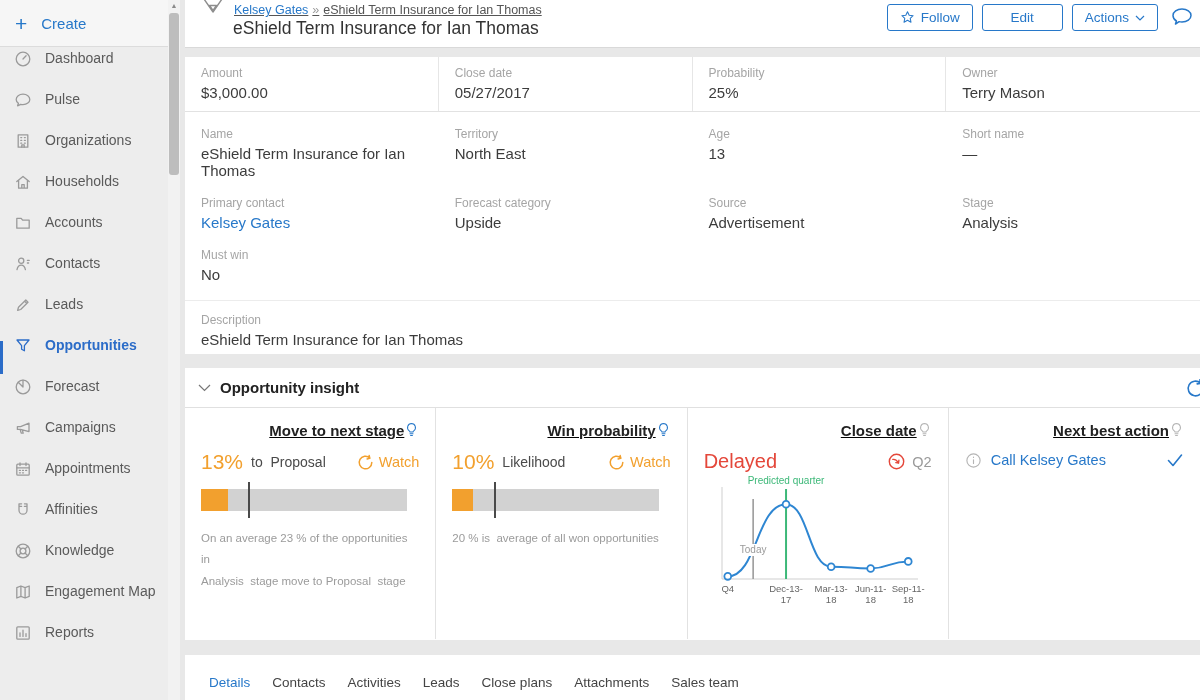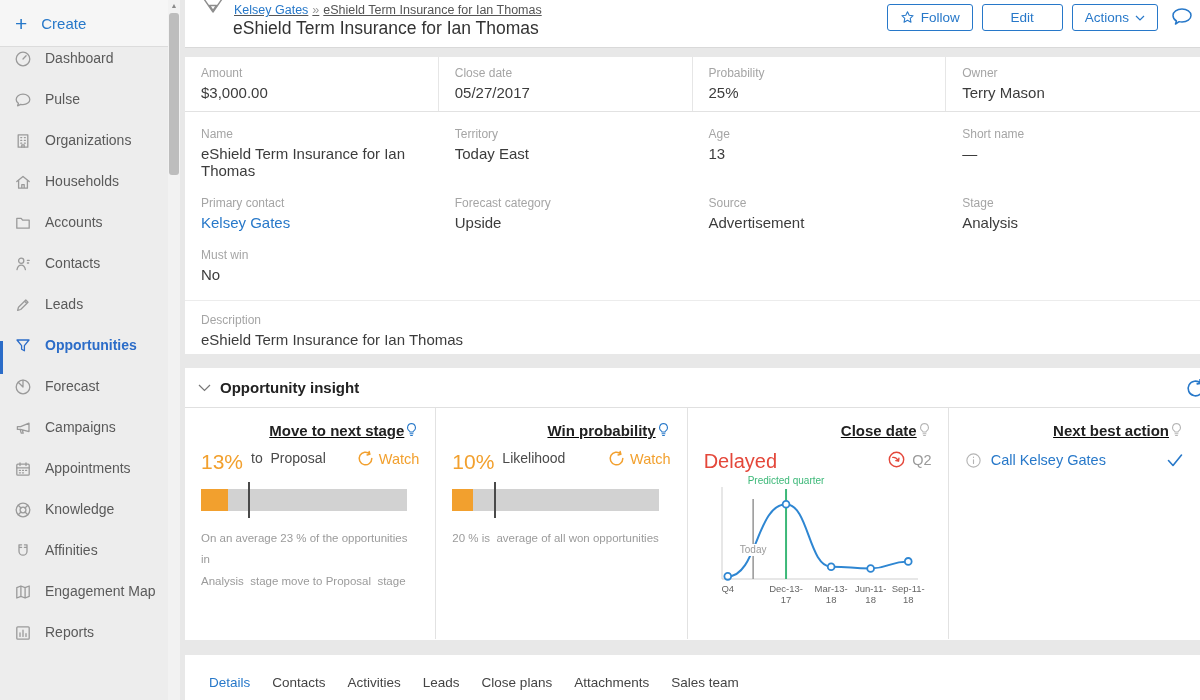--- a/index.html
+++ b/index.html
@@ -60,21 +60,21 @@
   .insight { margin-top:14px; height:272px; }
   .ins-hdr { position:relative; height:40px; display:flex; align-items:center;
     border-bottom:1px solid #e0e0e0; padding-left:13px; }
   .ins-title { font-size:15px; font-weight:bold; color:#222; margin-left:9px; }
   .ins-refresh { position:absolute; right:-6px; top:10px; cursor:pointer; }
   .cards { display:grid; grid-template-columns:repeat(4,1fr); height:231px; }
   .card { padding:14px 16px 0; border-right:1px solid #e2e2e2; position:relative; }
   .card:last-child { border-right:none; }
   .card-top { display:flex; justify-content:flex-end; align-items:flex-start;text-decoration:underline; }
   .card-title { font-size:15px; font-weight:bold; color:#222; }
-  .headline { margin-top:11px; display:flex; align-items:flex-start; }
+  .headline { margin-top:11px; display:flex; align-items:center; }
   .pct { font-size:21px; color:#f2a02e; }
   .suffix { font-size:14px; color:#4a4a4a; margin-left:8px; white-space:pre-wrap; }
   .status-delayed { font-size:20px; color:#e4473a; }
   .spacer { flex:1; }
   .watch { display:flex; align-items:center; gap:5px; color:#f2a02e; font-size:14.5px; cursor:pointer; }
   .qtr { display:flex; align-items:center; gap:6px; color:#9a9a9a; font-size:14.5px; }
   .bar { position:relative; margin-top:15px; margin-right:12px; height:22px; background:#d2d2d2; }
   .bar .fill { position:absolute; left:0; top:0; bottom:0; background:#f2a02e; }
   .bar .marker { position:absolute; top:-7px; width:2px; height:36px; background:#4a4a4a; }
   .caption { margin-top:17px; font-size:11.5px; color:#9b9b9b; line-height:1.85; white-space:pre-wrap; }
@@ -172,33 +172,33 @@
       </div>
       <div class="nav-item">
         <svg class="nicon" viewBox="0 0 18 18">
             <rect x="2.8" y="4.2" width="12.4" height="11" rx="1"></rect>
             <path d="M2.8 7.8h12.4M6 2.8v2.8M12 2.8v2.8M5.4 10.4h1M8.5 10.4h1M11.6 10.4h1M5.4 12.8h1M8.5 12.8h1"></path>
           </svg>
         <span class="nlabel">Appointments</span>
       </div>
       <div class="nav-item">
         <svg class="nicon" viewBox="0 0 18 18">
+            <path d="M5 2.8v6.4a4 4 0 0 0 8 0V2.8M5 2.8h2.6M10.4 2.8H13M5 5.4h2.6M10.4 5.4H13"></path>
+          </svg>
+        <span class="nlabel">Affinities</span>
+      </div>
+      <div class="nav-item">
+        <svg class="nicon" viewBox="0 0 18 18">
             <circle cx="9" cy="9" r="6.8"></circle>
             <circle cx="9" cy="9" r="2.9"></circle>
             <g transform="rotate(45 9 9)">
               <path d="M9 2.2v4M9 11.8v4M2.2 9h4M11.8 9h4"></path>
             </g>
           </svg>
         <span class="nlabel">Knowledge</span>
-      </div>
-      <div class="nav-item">
-        <svg class="nicon" viewBox="0 0 18 18">
-            <path d="M5 2.8v6.4a4 4 0 0 0 8 0V2.8M5 2.8h2.6M10.4 2.8H13M5 5.4h2.6M10.4 5.4H13"></path>
-          </svg>
-        <span class="nlabel">Affinities</span>
       </div>
       <div class="nav-item">
         <svg class="nicon" viewBox="0 0 18 18">
             <path d="M2.8 4.6l4.1-1.6 4.2 1.6 4.1-1.6v10.4l-4.1 1.6-4.2-1.6-4.1 1.6zM6.9 3v10.4M11.1 4.6V15"></path>
           </svg>
         <span class="nlabel">Engagement Map</span>
       </div>
       <div class="nav-item">
         <svg class="nicon" viewBox="0 0 18 18">
             <rect x="2.8" y="2.8" width="12.4" height="12.4" rx="1"></rect>
@@ -270,21 +270,21 @@
           <div class="fvalue">Terry Mason</div>
         </div>
       </div>
       <div class="fgrid rown">
         <div class="fcell">
           <div class="flabel">Name</div>
           <div class="fvalue">eShield Term Insurance for Ian Thomas</div>
         </div>
         <div class="fcell">
           <div class="flabel">Territory</div>
-          <div class="fvalue">Today East</div>
+          <div class="fvalue">North East</div>
         </div>
         <div class="fcell">
           <div class="flabel">Age</div>
           <div class="fvalue">13</div>
         </div>
         <div class="fcell">
           <div class="flabel">Short name</div>
           <div class="fvalue">—</div>
         </div>
       </div>

